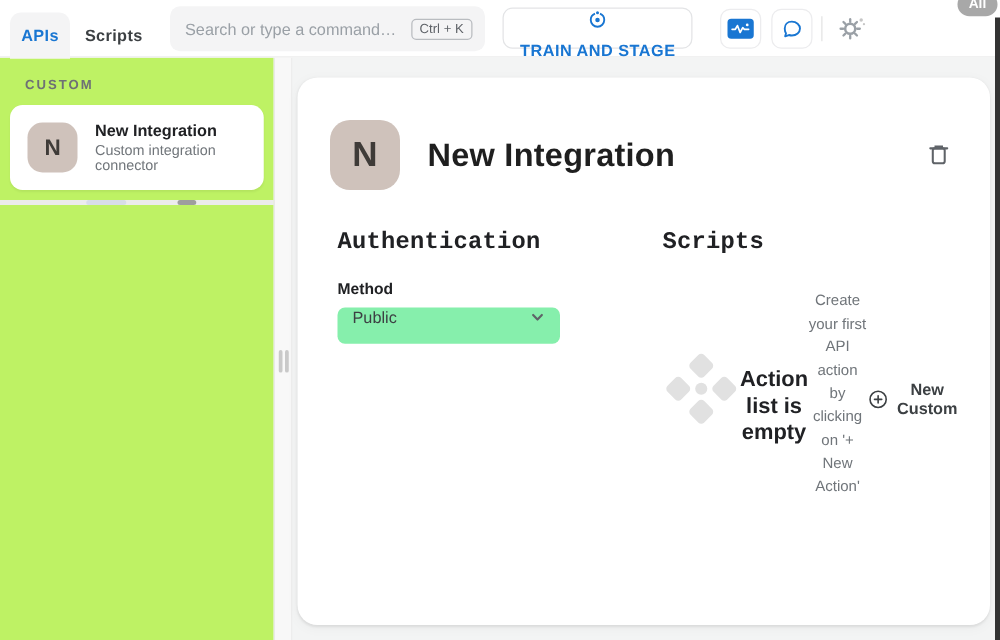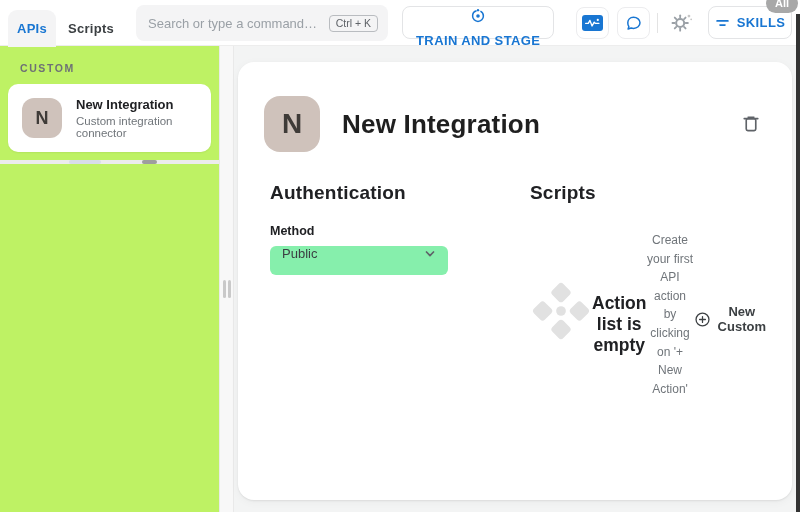--- a/index.html
+++ b/index.html
@@ -72,21 +72,21 @@
 
   .card-header{ display:flex; align-items:center; padding:34px 26px 0 26px; }
   .card-avatar{ width:56px; height:56px; border-radius:16px; background:var(--avatar); color:#3f3b38;
                 display:flex; align-items:center; justify-content:center; font-size:28px; font-weight:bold; flex:none;}
   .card-title{ margin-left:22px; font-size:26px; color:#1f1f1f; letter-spacing:.2px; }
   .trash-btn{ margin-left:auto; width:30px; height:30px; border:none; background:transparent; color:#5f6368;
               display:flex; align-items:center; justify-content:center; cursor:pointer; }
 
   .card-body{ display:flex; padding:30px 26px 0 32px; }
   .col-auth{ width:260px; flex:none; }
-  .section-h{ font-size:19px; font-weight:bold; color:#202124; letter-spacing:.2px; }
+  .section-h{ font-size:19px; font-weight:bold; color:#202124; letter-spacing:.2px;font-family:Liberation Mono, monospace; }
   .field-label{ margin-top:20px; font-size:12.5px; font-weight:bold; color:#202124; }
   .select{ margin-top:8px; width:178px; height:29px; background:#86efac; border-radius:6px; display:flex;
            align-items:flex-start; padding:0 10px 0 12px; font-size:13px; color:#3c4043; cursor:pointer; }
   .select .chev{ margin-left:auto; display:flex; }
 
   .col-actions{ flex:1; }
   .empty{ margin-top:20px; display:flex; flex-direction:row; align-items:center; text-align:center; }
   .empty-title{ margin-top:26px; font-size:17.5px; font-weight:bold; color:#202124; }
   .empty-desc{ margin-top:7px; font-size:12px; line-height:1.55; color:#70757a; max-width:240px; }
   .new-action{ margin-top:16px; display:flex; align-items:center; gap:7px; border:none; background:transparent;
@@ -155,28 +155,20 @@
           <line x1="10" y1="6" x2="10" y2="3.6"></line>
             <line x1="14.24" y1="7.76" x2="15.9" y2="6.1"></line>
         </g>
         <circle cx="10" cy="12" r="4.4" fill="none" stroke="#9aa0a6" stroke-width="2.2"></circle>
         <circle cx="19.6" cy="4.4" r="1.5" fill="#c6c6c6"></circle>
         <circle cx="22" cy="8" r="1" fill="#c6c6c6"></circle>
       </svg>
     </span>
   </button>
 
-  <button class="hbtn btn-skills">
-    <span>
-      <svg width="15" height="12" viewBox="0 0 18 14">
-        <path d="M2.5 4.5h13M6 9.5h6" stroke="currentColor" stroke-width="2" stroke-linecap="round"></path>
-      </svg>
-    </span>
-    <span>SKILLS</span>
-  </button>
 </div>
 
 <div class="all-badge">All</div>
 <div class="dark-edge"></div>
 
 <div class="content">
 
   <aside class="sidebar">
     <div class="section-label">CUSTOM</div>
 

